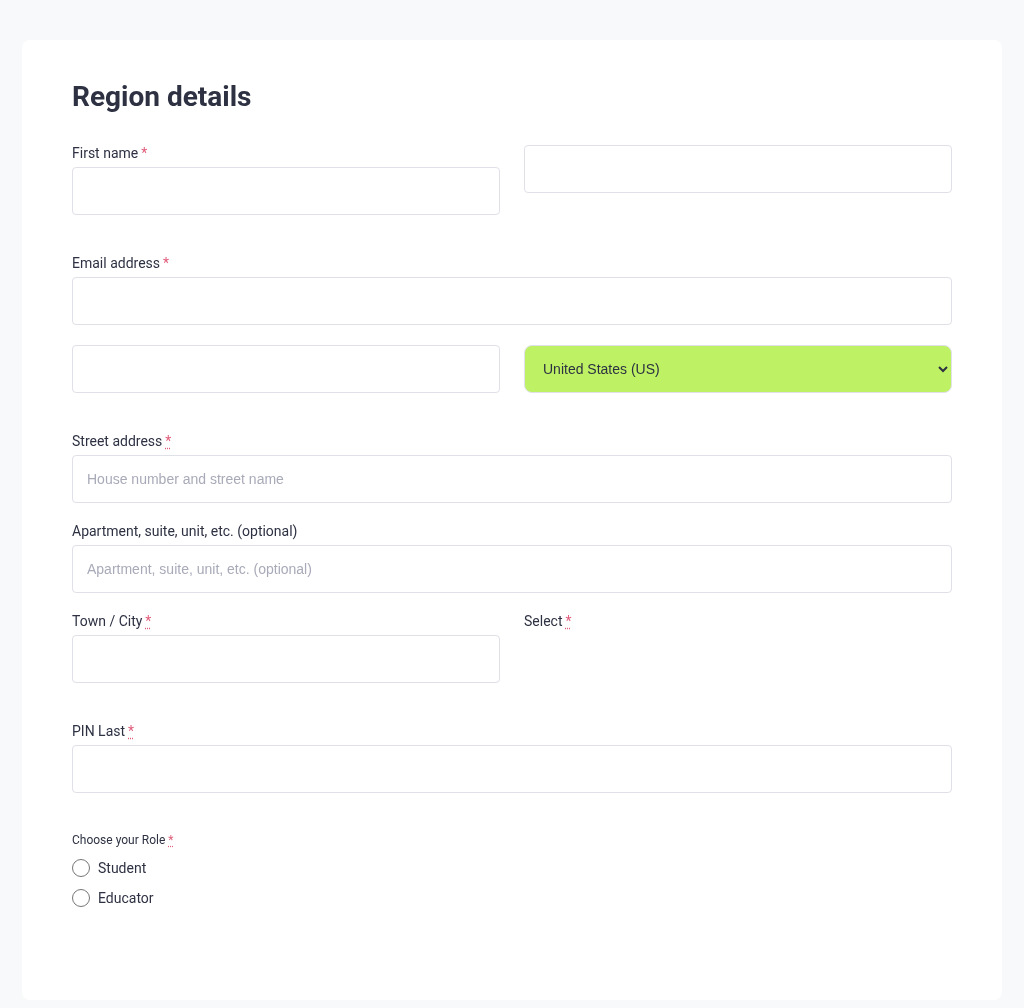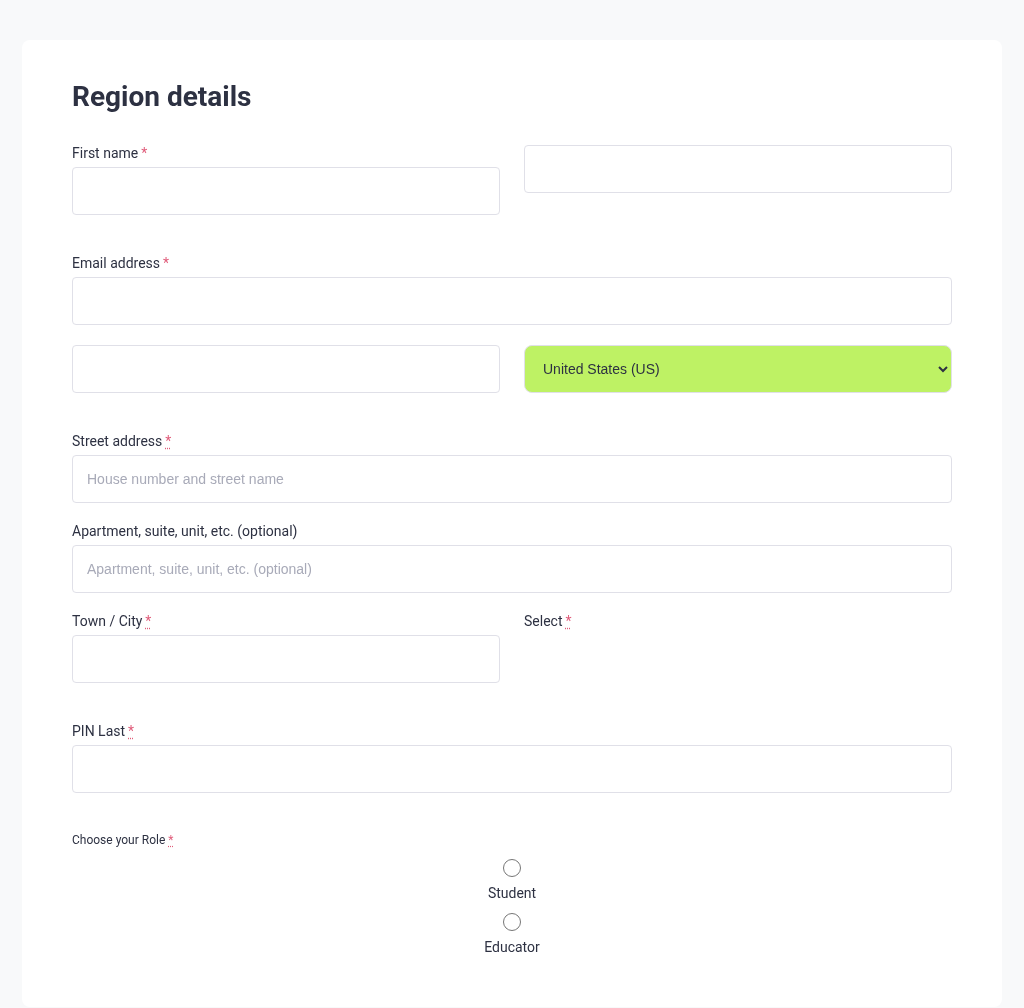--- a/index.html
+++ b/index.html
@@ -116,21 +116,20 @@
       margin-bottom: 12px;
       font-weight: 400;
     }
 
     .radio-option {
       display: flex;
       align-items: center;
       gap: 8px;
       margin-bottom: 12px;
       cursor: pointer;
-      flex-direction: column;
     }
 
     .radio-option input[type="radio"] {
       width: 18px;
       height: 18px;
       cursor: pointer;
       accent-color: #7c6af5;
     }
 
     .radio-option span {

